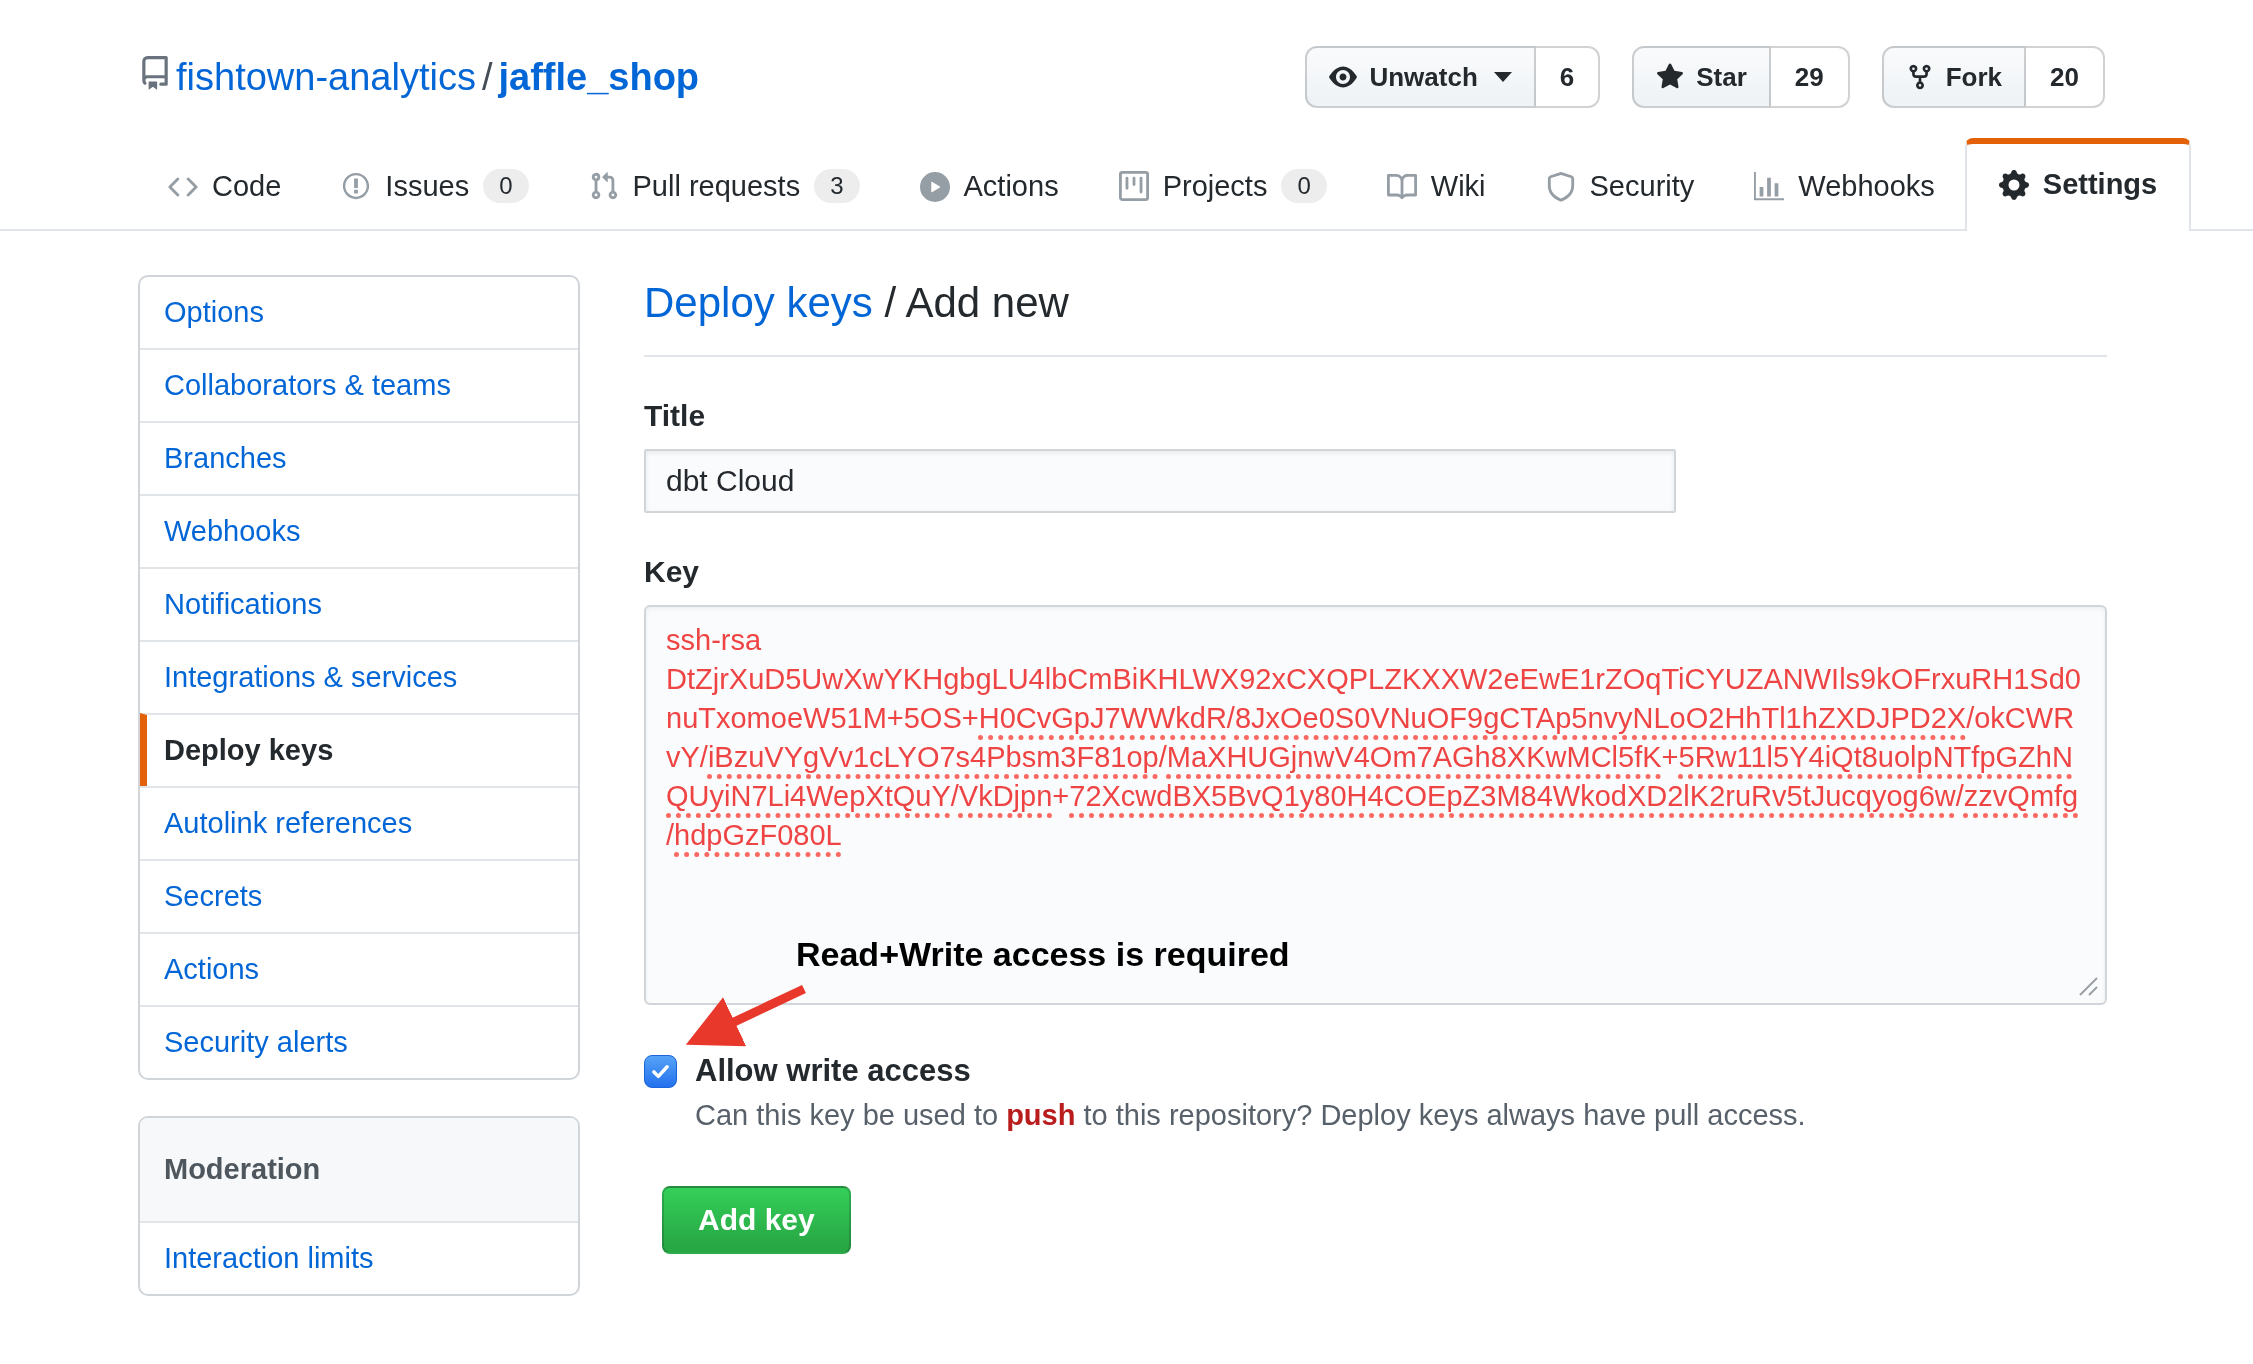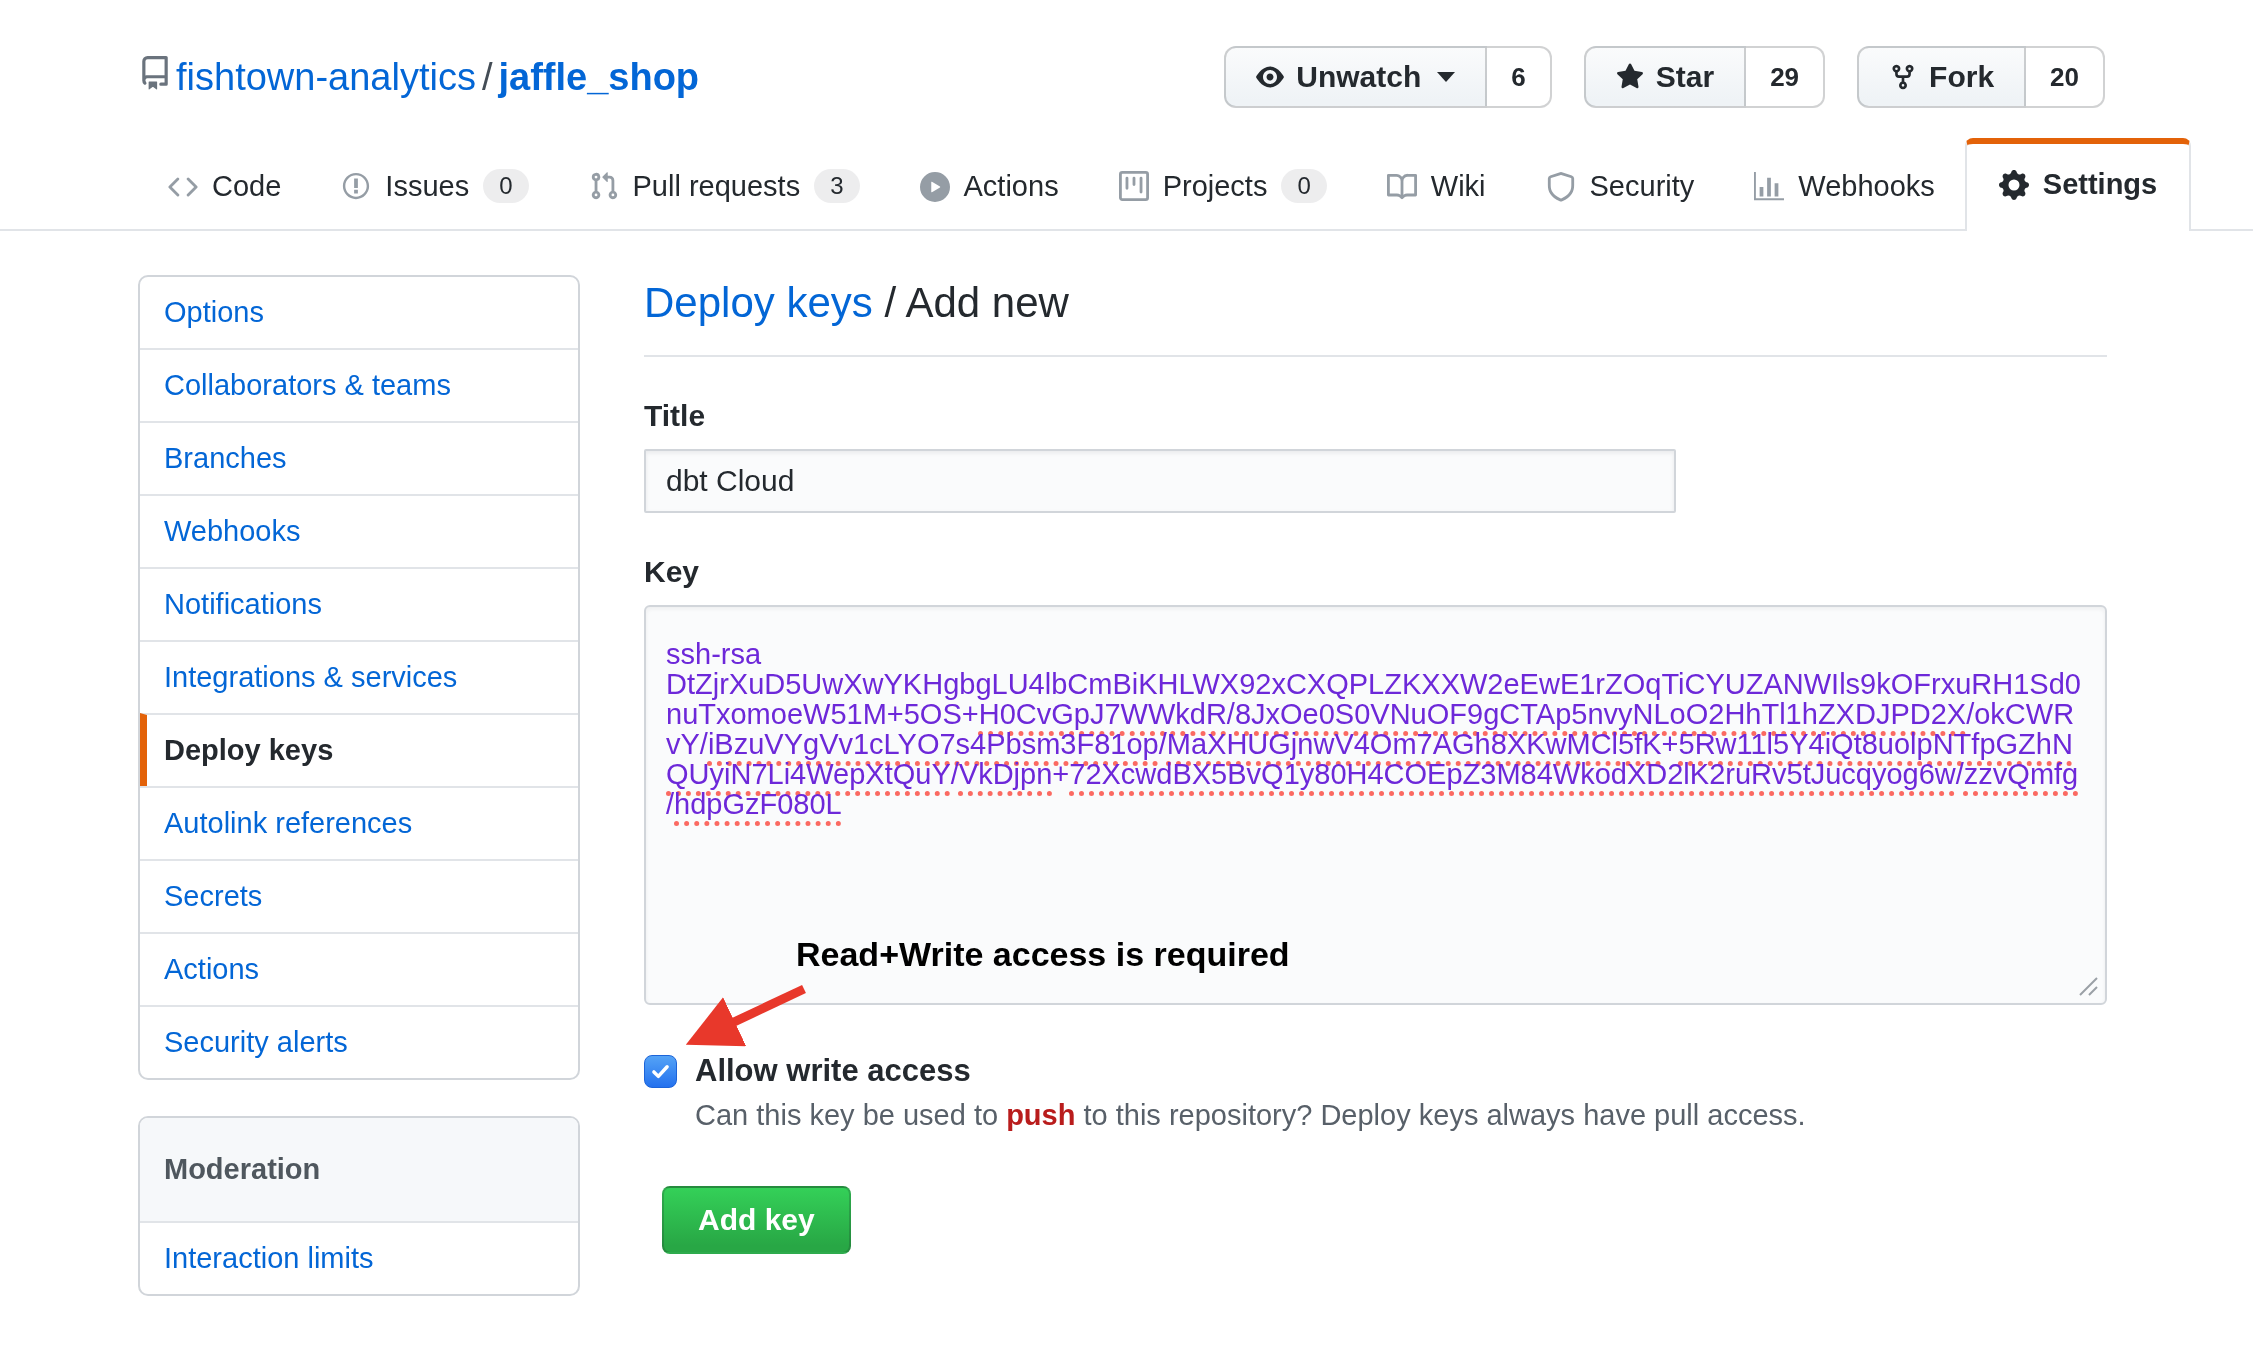--- a/index.html
+++ b/index.html
@@ -14,22 +14,22 @@
 
   
   .repo-header { display:flex; justify-content:space-between; align-items:center;
     padding:46px 148px 0 138px; }
   .repo-title { display:flex; align-items:flex-end; gap:4px; font-size:38px; }
   .repo-title a { color:#0366d6; }
   .repo-title .sep { color:#444d56; margin:0 2px; }
   .repo-title .name { font-weight:700; }
   .repo-actions { display:flex; gap:32px; }
   .btn-group { display:flex; }
-  .social-btn { display:flex; align-items:center; gap:12px; padding:0 30px; height:62px;
-    font-size:30px; font-weight:600; color:#24292e; font-family:inherit;
+  .social-btn { display:flex; align-items:center; gap:12px; padding:0 22px; height:62px;
+    font-size:26px; font-weight:600; color:#24292e; font-family:inherit;
     background:linear-gradient(-180deg,#fafbfc,#eff3f6 90%);
     border:2px solid rgba(27,31,35,.2); border-radius:12px 0 0 12px; cursor:pointer; }
   .social-count { display:flex; align-items:center; padding:0 24px; height:62px;
     font-size:26px; font-weight:600; color:#24292e; background:#fff;
     border:2px solid rgba(27,31,35,.2); border-left:none; border-radius:0 12px 12px 0; }
   .caret { width:0; height:0; border-left:9px solid transparent; border-right:9px solid transparent;
     border-top:10px solid #24292e; margin-left:4px; }
 
   
   .tabs { display:flex; align-items:flex-end; margin-top:30px;
@@ -61,22 +61,22 @@
   
   .main { flex:1; position:relative; }
   .main h1 { font-size:42px; font-weight:400; margin:4px 0 0; }
   .main h1 a { color:#0366d6; }
   .main hr { border:none; border-bottom:2px solid #e1e4e8; margin:28px 0 0; }
   .form-label { display:block; font-size:30px; font-weight:700; margin:42px 0 16px; }
   .title-input { display:block; width:1032px; height:64px; padding:0 20px; font-size:30px;
     color:#24292e; background:#fafbfc; border:2px solid #d1d5da; border-radius:2px;
     box-shadow:inset 0 2px 4px rgba(27,31,35,.08); font-family:inherit; }
   .key-wrap { position:relative; }
-  .key-area { width:100%; height:400px; padding:32px 20px; font-size:29px; line-height:30px;
-    color:#6d28d9; background:#fafbfc; border:2px solid #d1d5da; border-radius:6px;
+  .key-area { width:100%; height:400px; padding:14px 20px; font-size:29px; line-height:39px;
+    color:#ef4444; background:#fafbfc; border:2px solid #d1d5da; border-radius:6px;
     box-shadow:inset 0 2px 4px rgba(27,31,35,.06);
     white-space:pre-wrap; overflow-wrap:break-word; word-break:break-word; cursor:text; }
   .ms { text-decoration:underline dotted #fb6a62; text-decoration-thickness:5px;
     text-underline-offset:7px; text-decoration-skip-ink:none; }
   .resize-handle { position:absolute; right:8px; bottom:8px; cursor:nwse-resize; }
   .annotation { position:absolute; left:152px; top:330px; font-size:34px; font-weight:700;
     color:#000; z-index:3; }
   .arrow-svg { position:absolute; left:28px; top:378px; overflow:visible; z-index:3; }
 
   .check-row { display:flex; align-items:center; gap:18px; margin-top:48px; }

